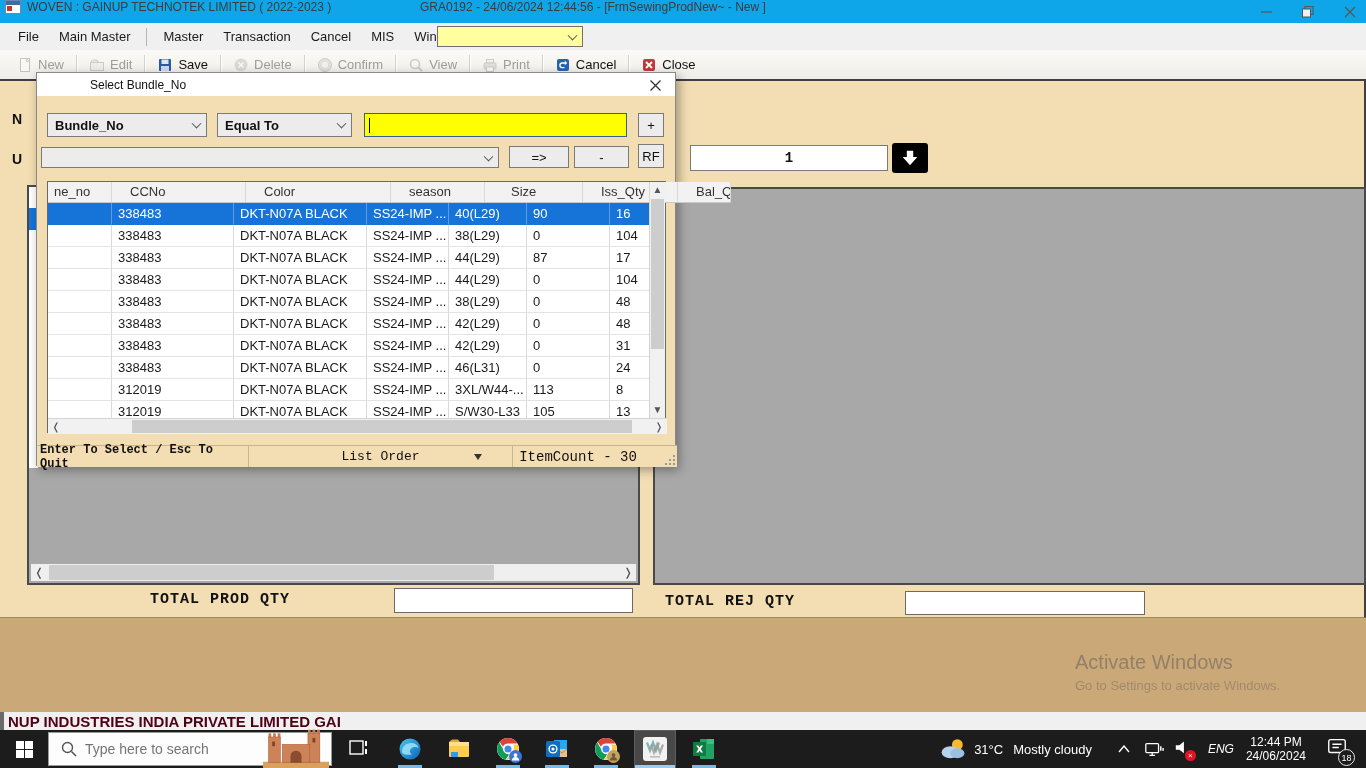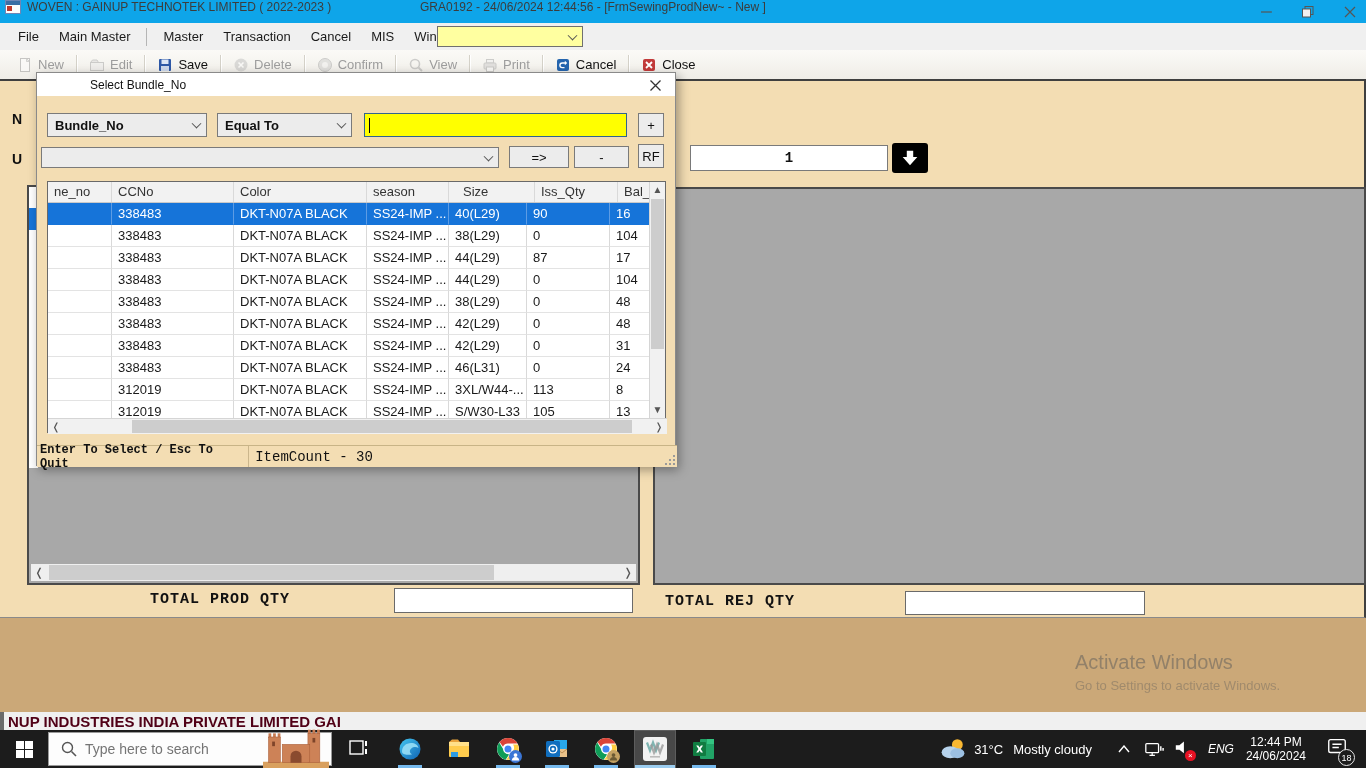--- a/index.html
+++ b/index.html
@@ -77,21 +77,21 @@
   .dialog { left:36px; top:72px; width:640px; height:394px; background:#f3ddb3; border:1px solid #8a8a8a; box-shadow:3px 4px 10px rgba(0,0,0,.35); z-index:10; }
   .dlg-title { position:absolute; left:0; top:0; width:100%; height:23px; background:#fff; display:flex; align-items:center;padding-left:40px; }
   .dlg-title-text { font-size:12px; color:#111; margin-left:13px; }
   .dlg-close { position:absolute; right:12px; top:4px; width:16px; height:16px; display:flex; align-items:center; justify-content:center; }
   .combo { background:#ececec; border:1px solid #7a7a7a; position:absolute; font-weight:bold; font-size:13px; color:#111; display:flex; align-items:center; padding-left:7px; }
   .dlg-yellow { position:absolute; left:327px; top:40px; width:263px; height:24px; background:#ffff00; border:1px solid #30648f; }
   .caret { position:absolute; left:4px; top:4px; width:1px; height:15px; background:#000; }
   .dlg-btn { position:absolute; background:#ececec; border:1px solid #7a7a7a; font-size:13px; color:#111; display:flex; align-items:center; justify-content:center; }
 
   .grid { position:absolute; left:10px; top:108px; width:619px; height:252px; background:#fff; border:1px solid #696969; }
-  .grid-header { position:absolute; left:0; top:0; height:21px; display:flex; background:#f2f2f2; border-bottom:1px solid #c9c9c9; }
+  .grid-header { position:absolute; left:0; top:0; height:21px; display:flex; background:#f2f2f2; border-bottom:1px solid #c9c9c9;gap:12px; }
   .gh-cell { font-size:13px; color:#333; padding-left:6px; line-height:20px; border-right:1px solid #d9d9d9; overflow:hidden; white-space:nowrap; }
   .grid-body { position:absolute; left:0; top:21px; width:603px; height:215px; overflow:hidden; }
   .grid-row { display:flex; height:22px; }
   .grid-cell { font-size:13px; color:#1a1a1a; padding-left:6px; line-height:21px; border-right:1px solid #d9d9d9; border-bottom:1px solid #e3e3e3; overflow:hidden; white-space:nowrap; }
   .grid-row.selected .grid-cell { background:#1674d9; color:#fff; border-right-color:#5d9ce4; border-bottom-color:#1674d9; }
   .vscroll { position:absolute; right:0; top:0; width:16px; height:236px; background:#f1f1f1; border-left:1px solid #d5d5d5; }
   .vs-thumb { position:absolute; left:1px; top:17px; width:13px; height:150px; background:#cdcdcd; }
   .gh-hscroll { position:absolute; left:0; top:236px; width:619px; height:16px; background:#f1f1f1; border-top:1px solid #d5d5d5; }
   .gh-thumb { position:absolute; left:84px; top:1px; width:500px; height:13px; background:#cdcdcd; }
   .arrow-glyph { color:#555; font-size:10px; line-height:15px; text-align:center; }
@@ -404,20 +404,26 @@
     </div>
     <div class="gh-hscroll">
       <div class="arrow-glyph" style="position:absolute; left:0; width:16px;">❬</div>
       <div class="gh-thumb"></div>
       <div class="arrow-glyph" style="position:absolute; right:0; width:16px;">❭</div>
     </div>
   </div>
 
   <div class="dlg-status">
     <div class="ds-sec ds-hint">Enter To Select / Esc To Quit</div>
+    <div class="ds-sec ds-order">
+      <span>List Order</span>
+      <svg width="8" height="6" style="position:absolute; right:30px;">
+          <path d="M0 0 L8 0 L4 6z" fill="#333"></path>
+        </svg>
+    </div>
     <div class="ds-sec ds-count" style="border-right:none;">ItemCount - 30</div>
     <div class="grip">
       <i style="right:0; bottom:0;"></i>
         <i style="right:4px; bottom:0;"></i>
         <i style="right:0; bottom:4px;"></i>
         <i style="right:8px; bottom:0;"></i>
         <i style="right:0; bottom:8px;"></i>
         <i style="right:4px; bottom:4px;"></i>
     </div>
   </div>

